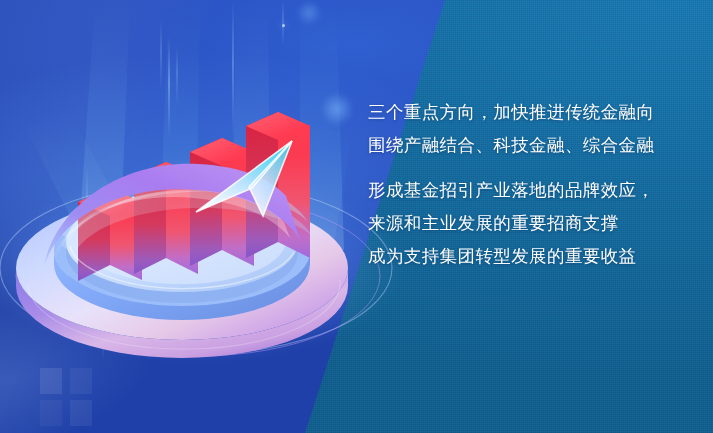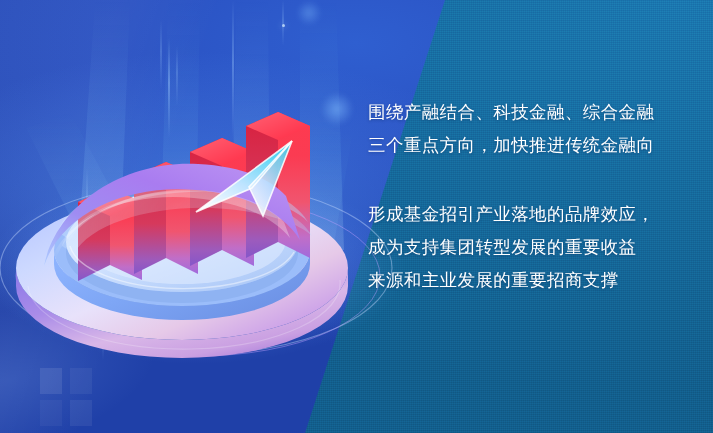--- a/index.html
+++ b/index.html
@@ -63,21 +63,21 @@
   .blurdot{position:absolute;border-radius:50%;
     background:radial-gradient(circle, rgba(130,190,255,.55), rgba(130,190,255,0) 70%);filter:blur(2px);}
 
   
   .chart{position:absolute;left:0;top:0;width:460px;height:433px;}
 
   
   .text-col{position:absolute;left:368px;top:96px;width:320px;}
   .para{color:#ffffff;font-size:17.5px;line-height:33px;letter-spacing:.4px;
     text-shadow:0 1px 3px rgba(10,40,90,.45);white-space:nowrap;}
-  .para.second{margin-top:36px;}
+  .para.second{margin-top:12px;}
   .line{display:block;}
 </style>
 </head>
 <body>
 
 <div id="stage">
 
   <div class="teal-base"></div>
   <div class="teal-noise"></div>
 
@@ -269,25 +269,25 @@
       </g>
 
       <path d="M70,246 a114,48 0 0 0 224,6" fill="none" stroke="rgba(255,255,255,.45)" stroke-width="1.4"></path>
       <path d="M28,286 a156,66 0 0 0 312,-6" fill="none" stroke="rgba(255,255,255,.22)" stroke-width="1.2"></path>
     </svg>
   </div>
 
   <div class="text-col">
 
     <div class="para first">
+      <span class="line">三个重点方向，加快推进传统金融向</span>
       <span class="line">围绕产融结合、科技金融、综合金融</span>
-      <span class="line">三个重点方向，加快推进传统金融向</span>
     </div>
 
     <div class="para second">
       <span class="line">形成基金招引产业落地的品牌效应，</span>
+      <span class="line">来源和主业发展的重要招商支撑</span>
       <span class="line">成为支持集团转型发展的重要收益</span>
-      <span class="line">来源和主业发展的重要招商支撑</span>
     </div>
 
   </div>
 
 </div>
 
 </body></html>

